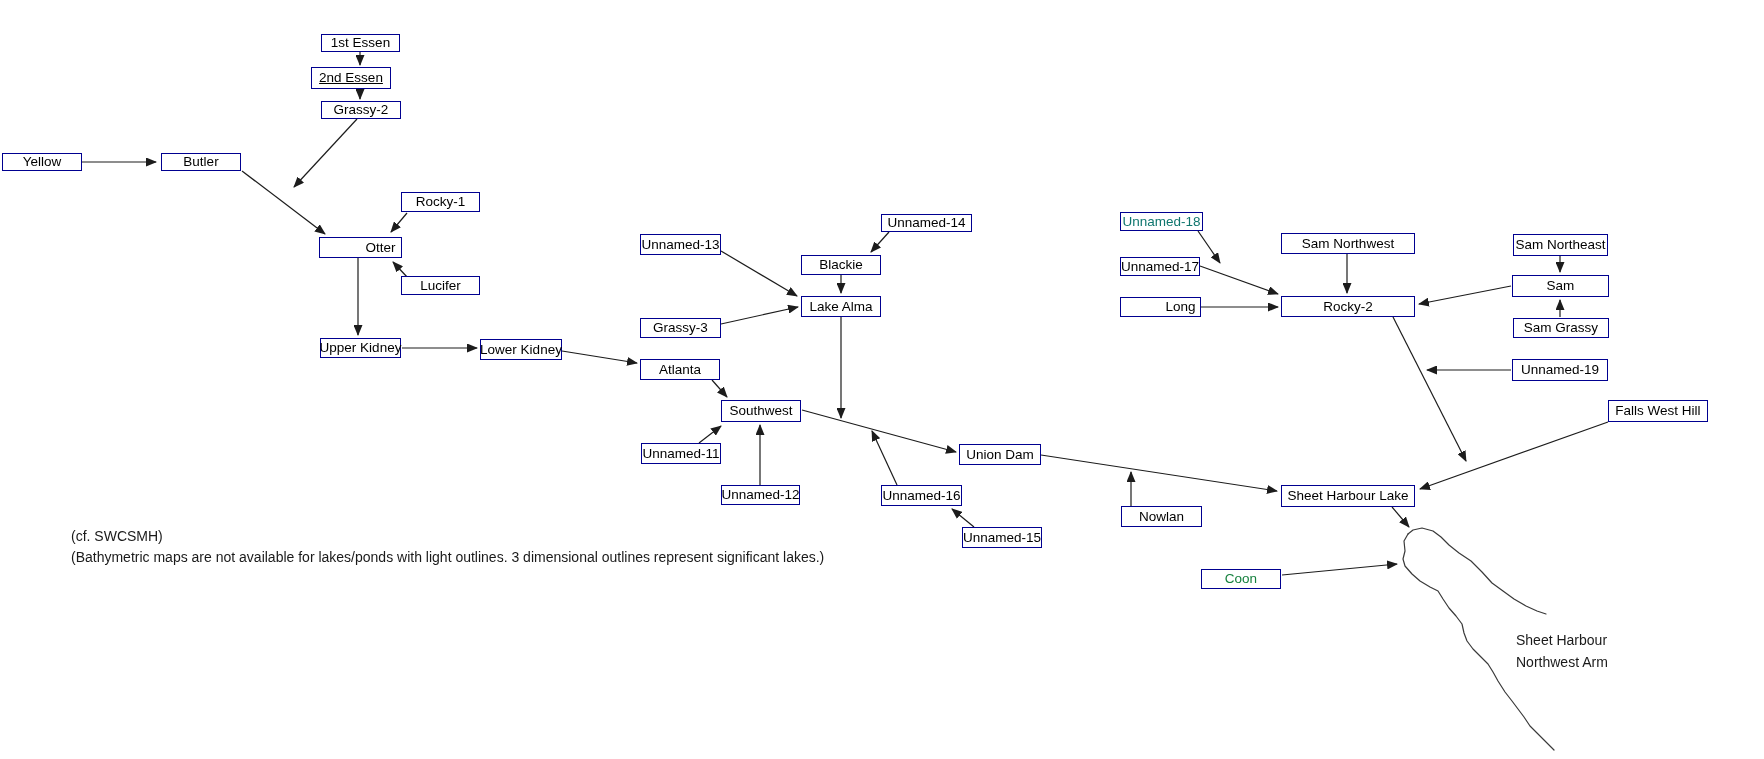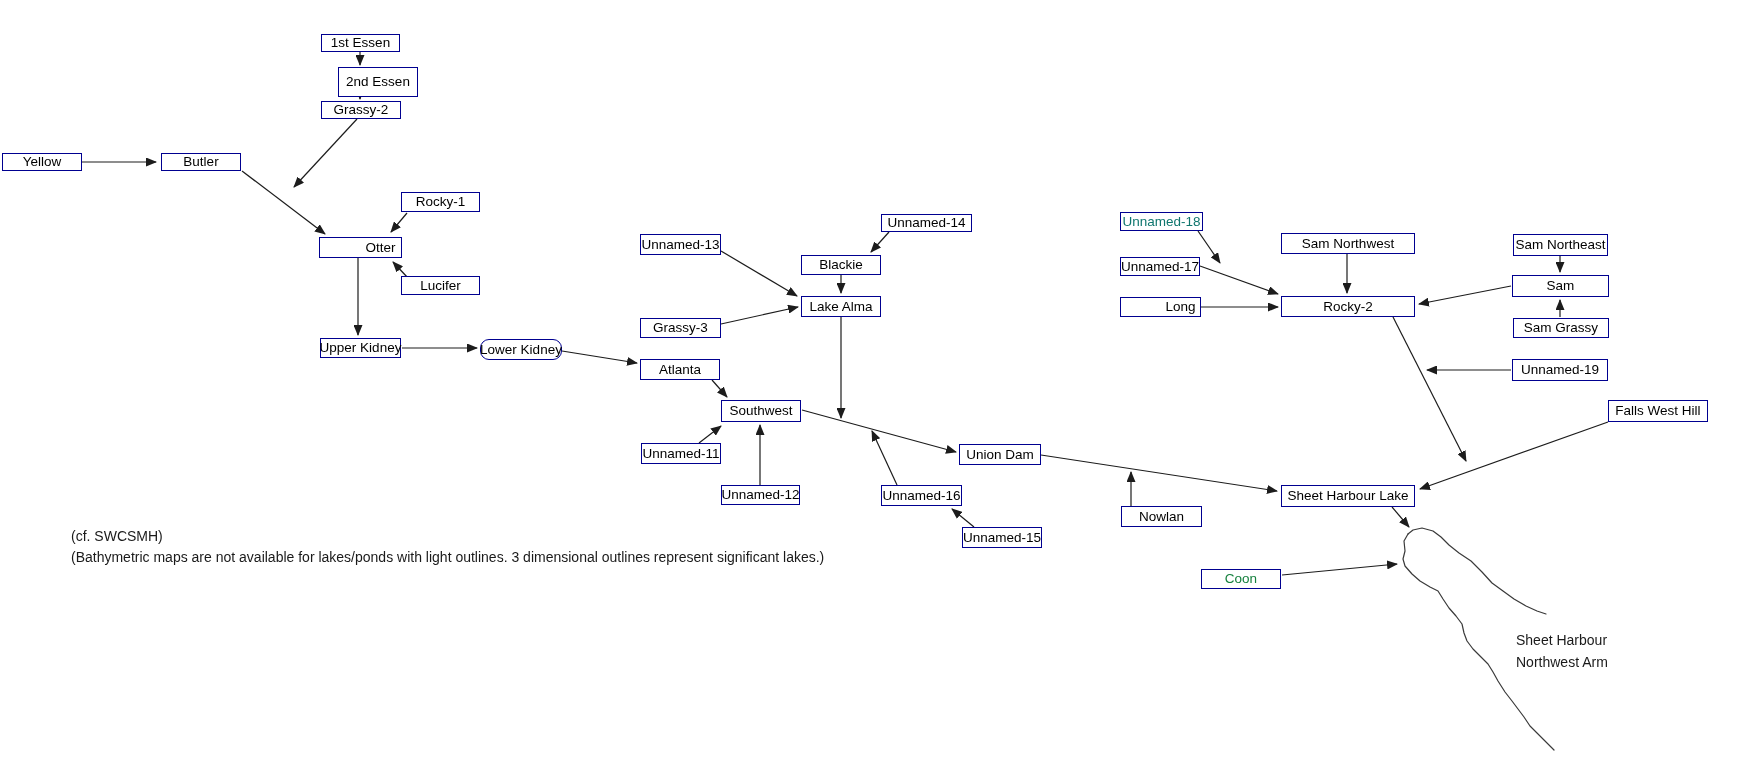--- a/index.html
+++ b/index.html
@@ -108,39 +108,39 @@
   <div id="nodes-layer">
       <div class="node" style="left: 2px; top: 153px; width: 80px; height: 18px; border-color: rgb(0, 0, 144);">
         <span style="color: rgb(0, 0, 0);">Yellow</span>
       </div>
       <div class="node" style="left: 161px; top: 153px; width: 80px; height: 18px; border-color: rgb(0, 0, 144);">
         <span style="color: rgb(0, 0, 0);">Butler</span>
       </div>
       <div class="node" style="left: 321px; top: 34px; width: 79px; height: 18px; border-color: rgb(0, 0, 144);">
         <span style="color: rgb(0, 0, 0);">1st Essen</span>
       </div>
-      <div class="node" style="left: 338px; top: 67px; width: 80px; height: 30px; border-color: rgb(0, 0, 144);">
+      <div class="node" style="left: 311px; top: 67px; width: 80px; height: 22px; border-color: rgb(0, 0, 144); text-decoration: underline;">
         <span style="color: rgb(0, 0, 0);">2nd Essen</span>
       </div>
       <div class="node" style="left: 321px; top: 101px; width: 80px; height: 18px; border-color: rgb(0, 0, 144);">
         <span style="color: rgb(0, 0, 0);">Grassy-2</span>
       </div>
       <div class="node" style="left: 401px; top: 192px; width: 79px; height: 20px; border-color: rgb(0, 0, 144);">
         <span style="color: rgb(0, 0, 0);">Rocky-1</span>
       </div>
       <div class="node" style="left: 319px; top: 237px; width: 83px; height: 21px; border-color: rgb(0, 0, 144); padding-left: 40px;">
         <span style="color: rgb(0, 0, 0);">Otter</span>
       </div>
       <div class="node" style="left: 401px; top: 276px; width: 79px; height: 19px; border-color: rgb(0, 0, 144);">
         <span style="color: rgb(0, 0, 0);">Lucifer</span>
       </div>
       <div class="node" style="left: 320px; top: 338px; width: 81px; height: 20px; border-color: rgb(0, 0, 144);">
         <span style="color: rgb(0, 0, 0);">Upper Kidney</span>
       </div>
-      <div class="node" style="left: 480px; top: 339px; width: 82px; height: 21px; border-color: rgb(0, 0, 144); border-radius: 9px;">
+      <div class="node" style="left: 480px; top: 339px; width: 82px; height: 21px; border-color: rgb(0, 0, 144);">
         <span style="color: rgb(0, 0, 0);">Lower Kidney</span>
       </div>
       <div class="node" style="left: 640px; top: 234px; width: 81px; height: 21px; border-color: rgb(0, 0, 144);">
         <span style="color: rgb(0, 0, 0);">Unnamed-13</span>
       </div>
       <div class="node" style="left: 640px; top: 318px; width: 81px; height: 20px; border-color: rgb(0, 0, 144);">
         <span style="color: rgb(0, 0, 0);">Grassy-3</span>
       </div>
       <div class="node" style="left: 640px; top: 359px; width: 80px; height: 21px; border-color: rgb(0, 0, 144);">
         <span style="color: rgb(0, 0, 0);">Atlanta</span>

